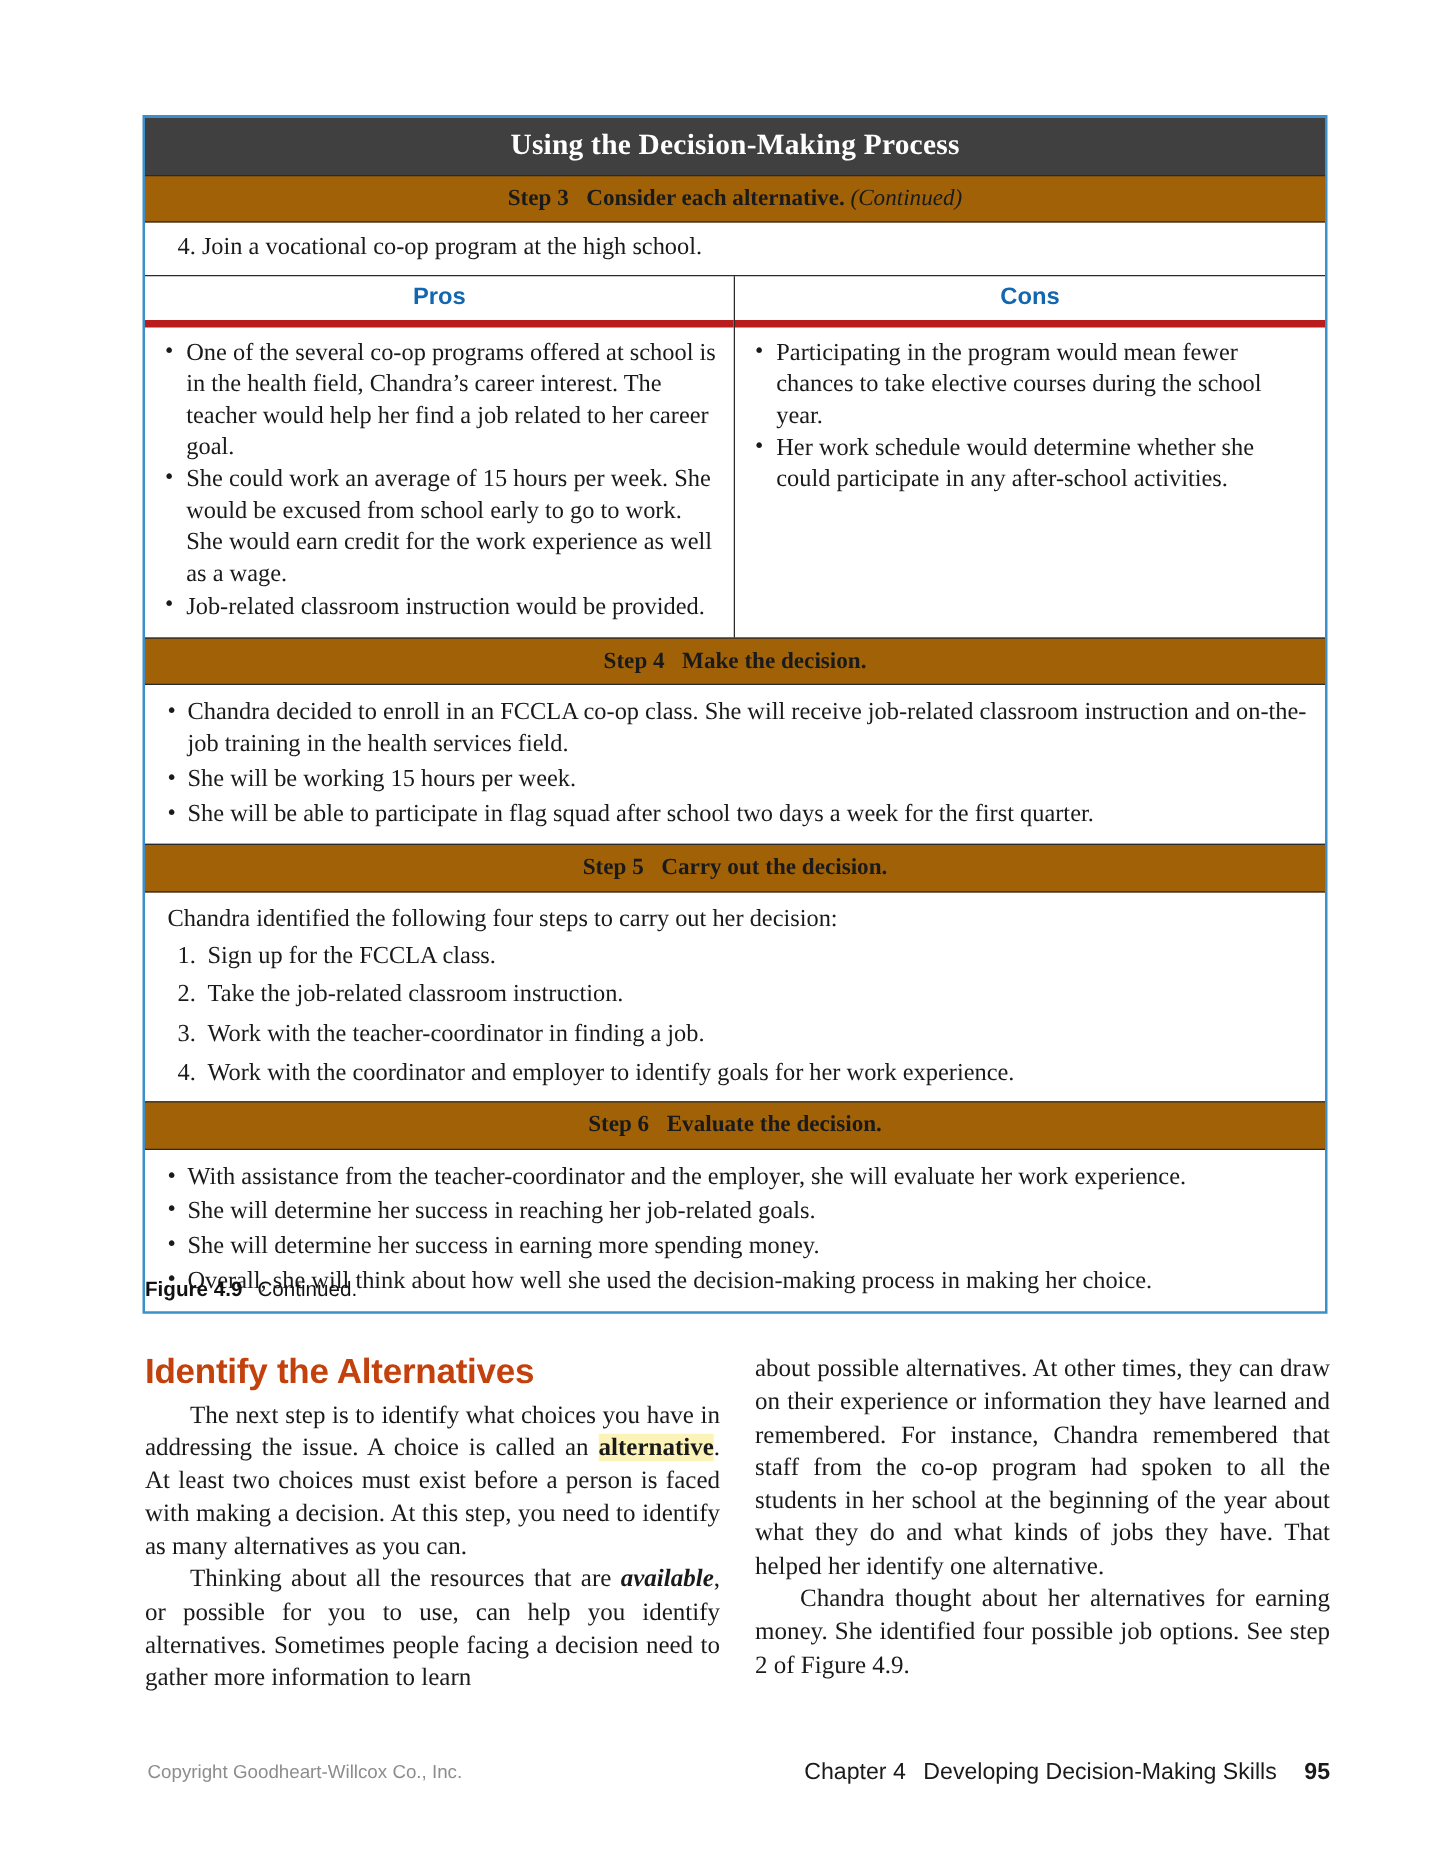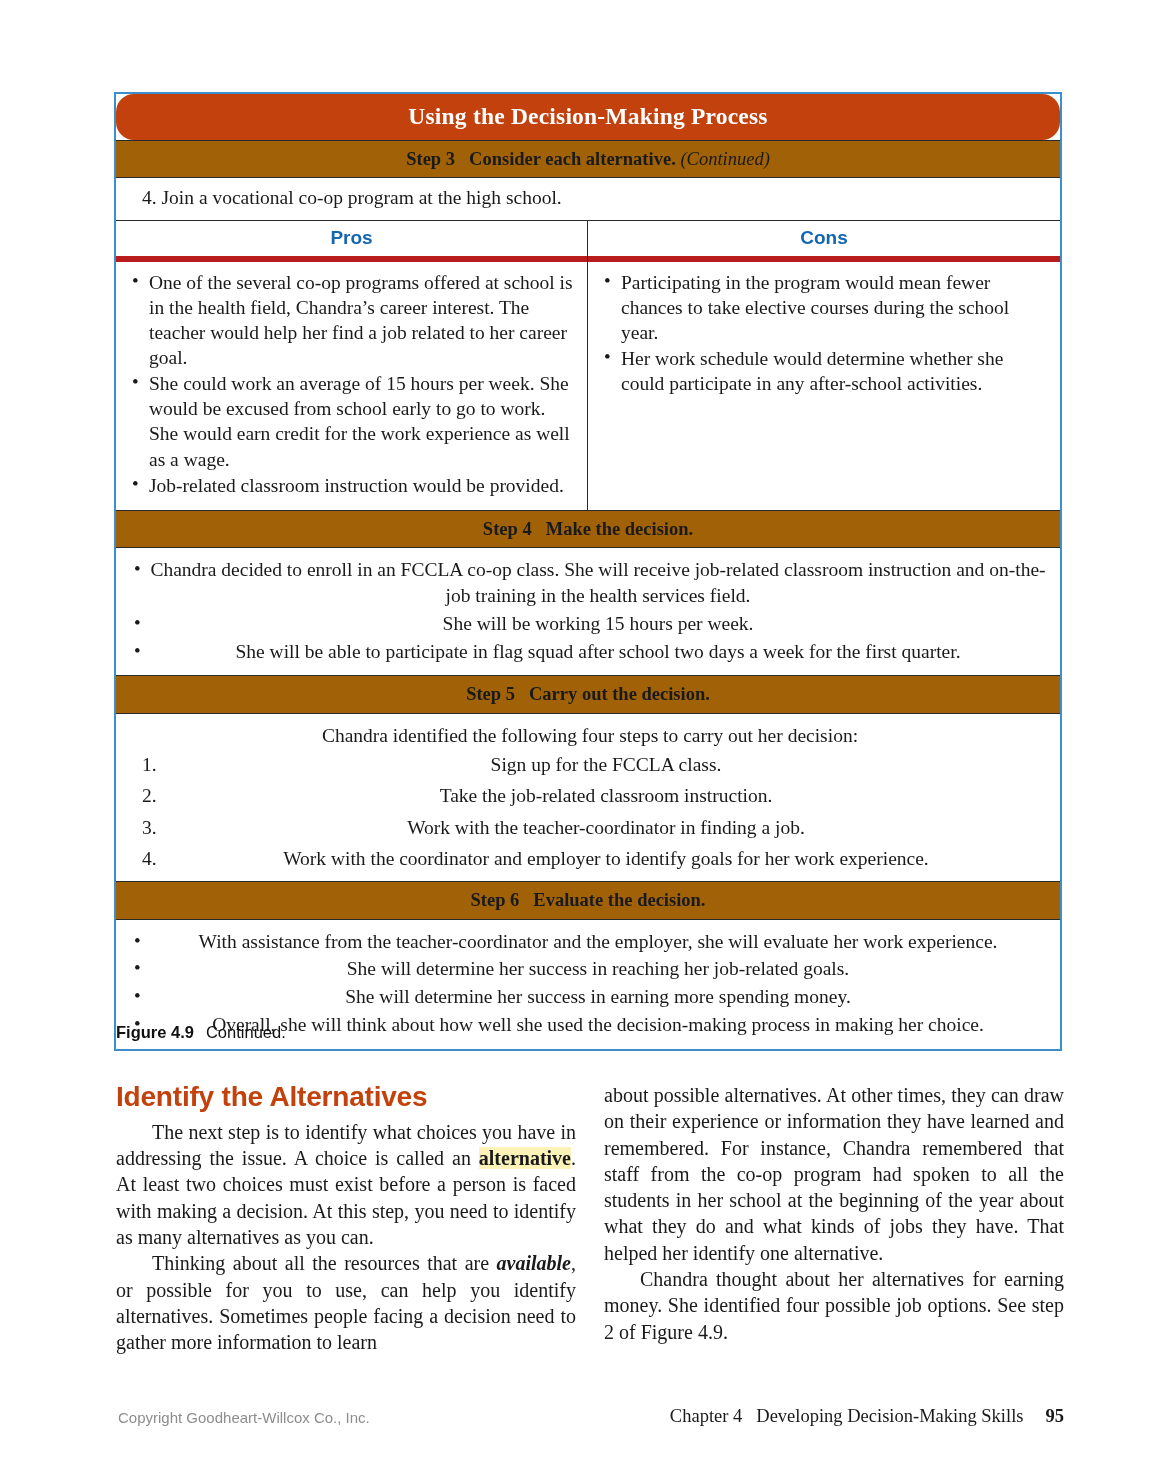--- a/index.html
+++ b/index.html
@@ -28,30 +28,29 @@
     position: absolute;
     left: 114px;
     top: 92px;
     width: 948px;
     border: 2px solid #3c8fcb;
     box-sizing: border-box;
     background: #ffffff;
   }
 
   .table-title {
-    background: #c2410c;
+    background: #404040;
     color: #ffffff;
     text-align: center;
     font-family: "Liberation Serif", serif;
     font-weight: bold;
     font-size: 23.5px;
     letter-spacing: .2px;
     padding: 9px 4px 10px 4px;
     line-height: 1.15;
-    border-radius: 18px;
   }
 
   .step-band {
     background: #a16207;
     text-align: center;
     font-family: "Liberation Serif", serif;
     font-weight: bold;
     font-size: 18.5px;
     padding: 7px 4px 7px 4px;
     border-top: 1px solid #2a2a2a;
@@ -111,21 +110,20 @@
   ul.bullets > li:before {
     content: "\2022";
     position: absolute;
     left: 2px;
     top: -1px;
     font-size: 19px;
   }
 
   .block-body {
     padding: 9px 14px 9px 16px;
-    text-align: center;
   }
   .block-body ul.bullets > li {
     font-size: 19.5px;
     line-height: 1.33;
     margin-bottom: 2px;
     padding-left: 18px;
   }
 
   .intro-line {
     font-size: 19.5px;
@@ -221,21 +219,21 @@
     left: 118px;
     top: 0;
     font-family: "Liberation Sans", sans-serif;
     font-size: 15px;
     color: #8d8d8d;
   }
   .footer-right {
     position: absolute;
     right: 92px;
     top: -3px;
-    font-family: Liberation Serif, serif;
+    font-family: Liberation Sans, sans-serif;
     font-size: 18.5px;
     color: #1a1a1a;
     white-space: nowrap;
   }
   .footer-right .chap { margin-right: 14px; }
   .footer-right .pageno {
     font-weight: bold;
     margin-left: 22px;
   }
 </style>

